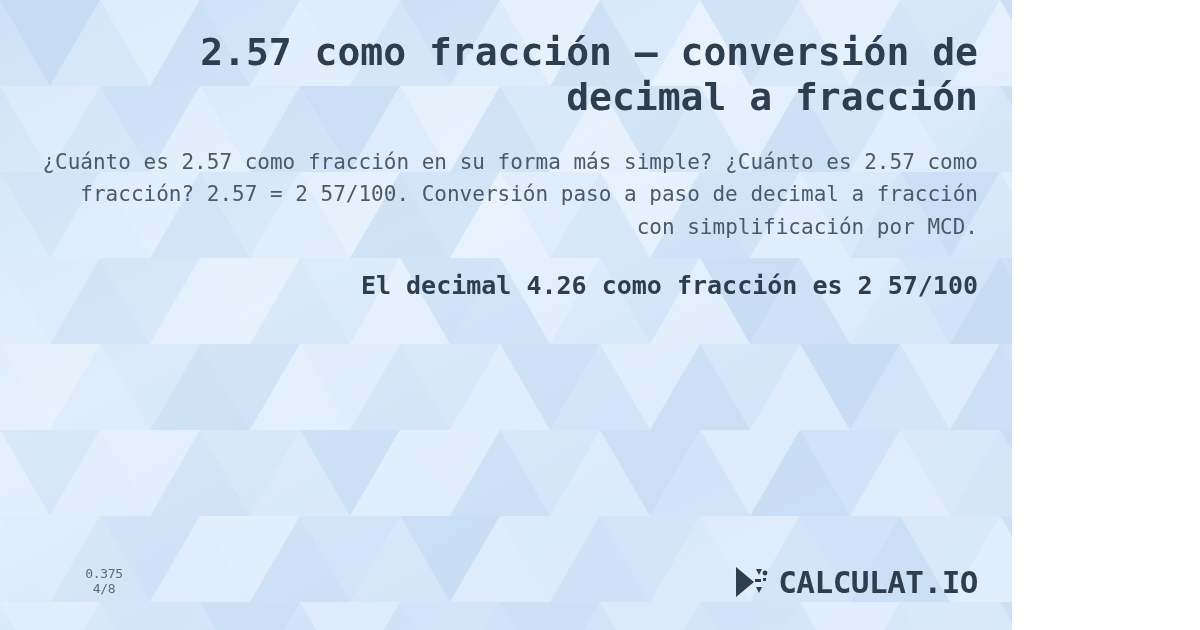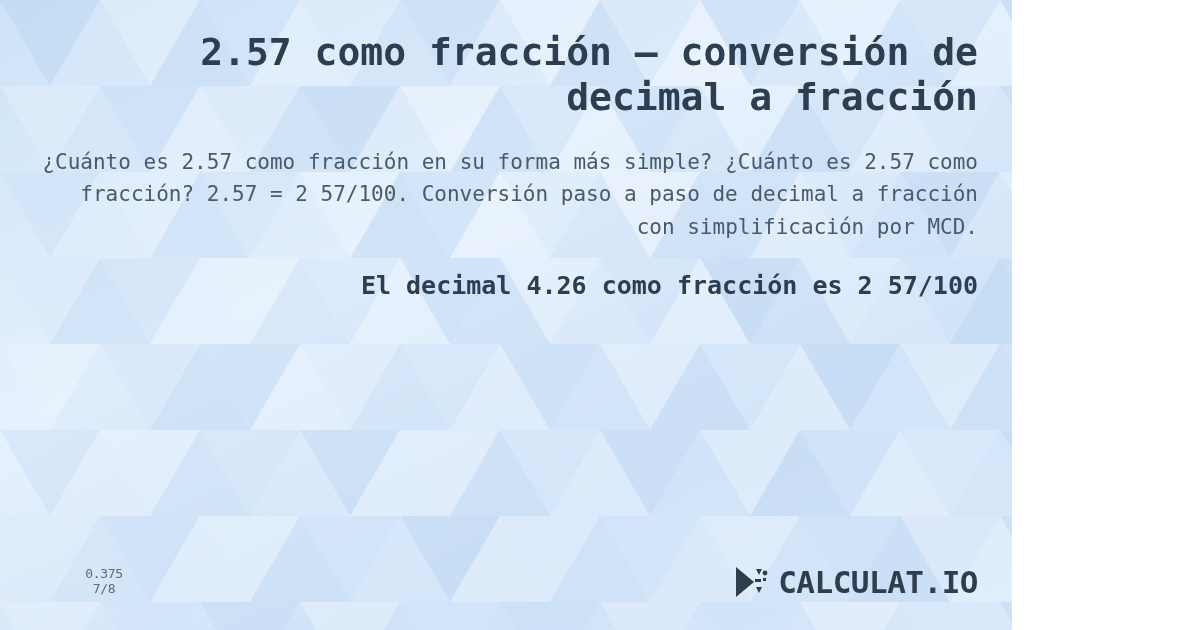--- a/index.html
+++ b/index.html
@@ -320,21 +320,21 @@
   <div class="content">
     <h1 class="title">2.57 como fracción – conversión de decimal a fracción</h1>
     <p class="desc">¿Cuánto es 2.57 como fracción en su forma más simple? ¿Cuánto es 2.57 como fracción? 2.57 = 2 57/100. Conversión paso a paso de decimal a fracción con simplificación por MCD.</p>
     <div class="answer">El decimal 4.26 como fracción es 2 57/100</div>
   </div>
 
   <div class="footer">
     <div class="footer-left">
       <div class="frac-badge">
         <span class="num">0.375</span>
-        <span class="den">7/8</span>
+        <span class="den">4/8</span>
       </div>
     </div>
     <div class="brand">
       <svg class="brand-mark" width="46" height="34" viewBox="0 0 46 34">
         <polygon points="4,2 4,32 22,17" fill="#2f3e4d"></polygon>
         <polygon points="24,4 30,4 27,10" fill="#2f3e4d"></polygon>
         <circle cx="33" cy="8" r="2.4" fill="#2f3e4d"></circle>
         <rect x="23" y="14" width="6" height="3" fill="#2f3e4d"></rect>
         <rect x="31" y="13" width="3" height="3" fill="#2f3e4d"></rect>
         <polygon points="24,22 30,22 27,28" fill="#2f3e4d"></polygon>

